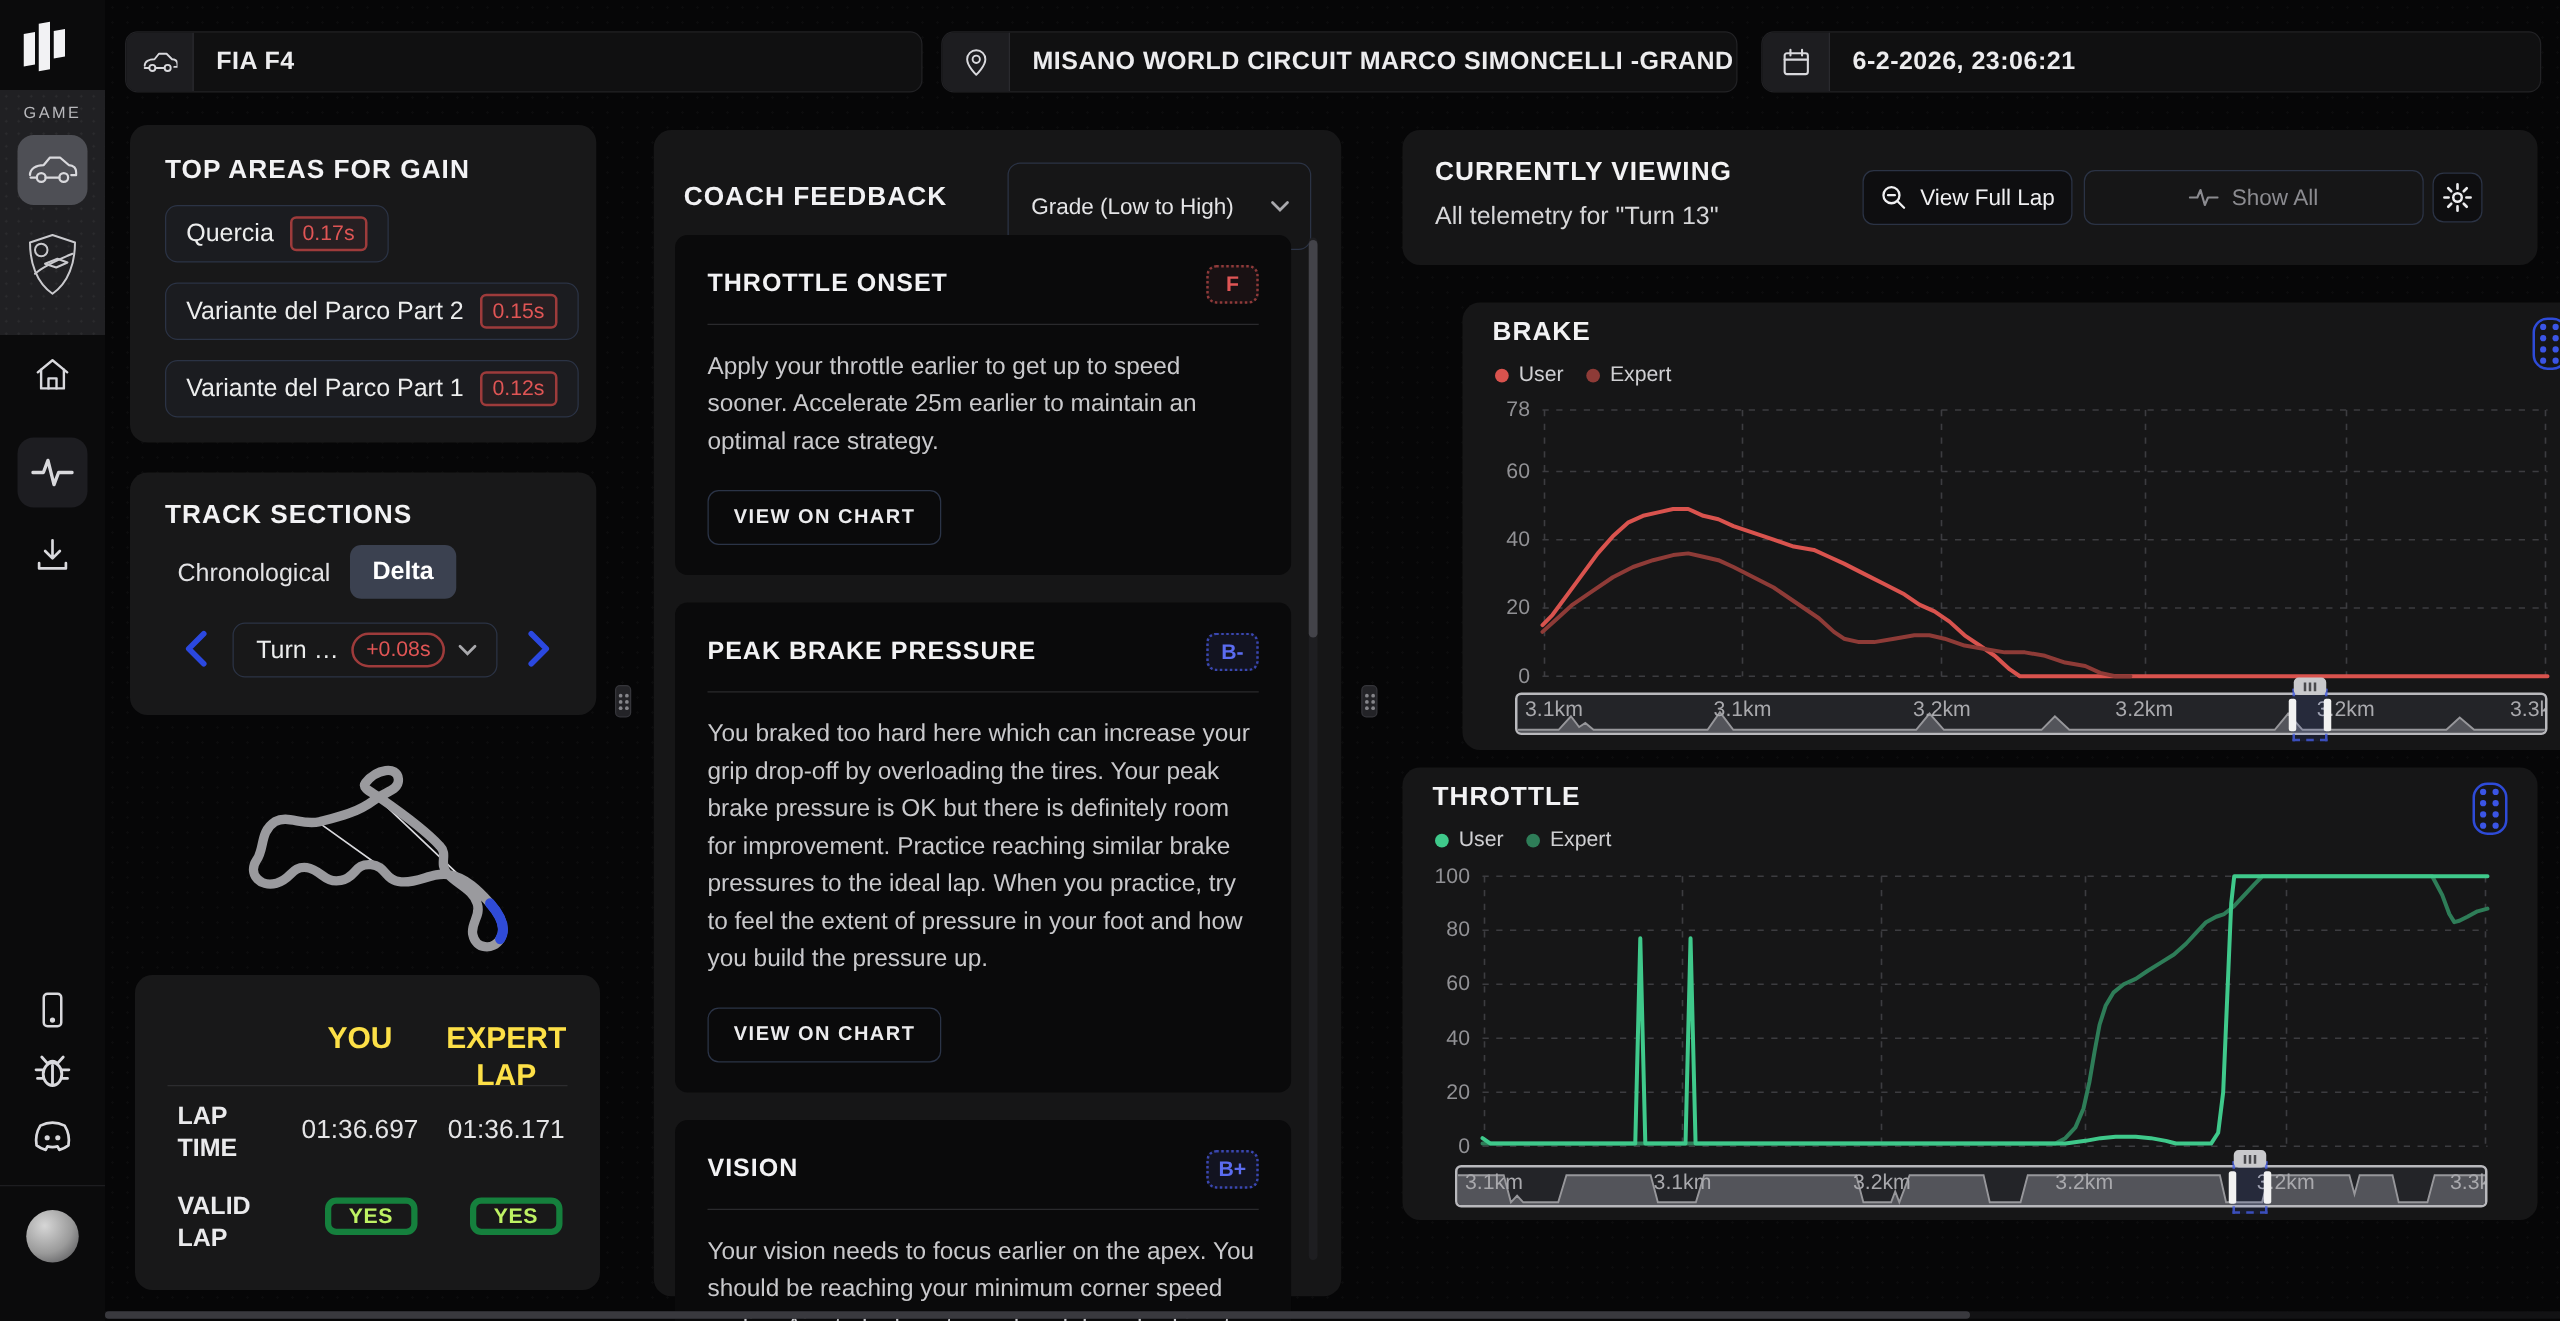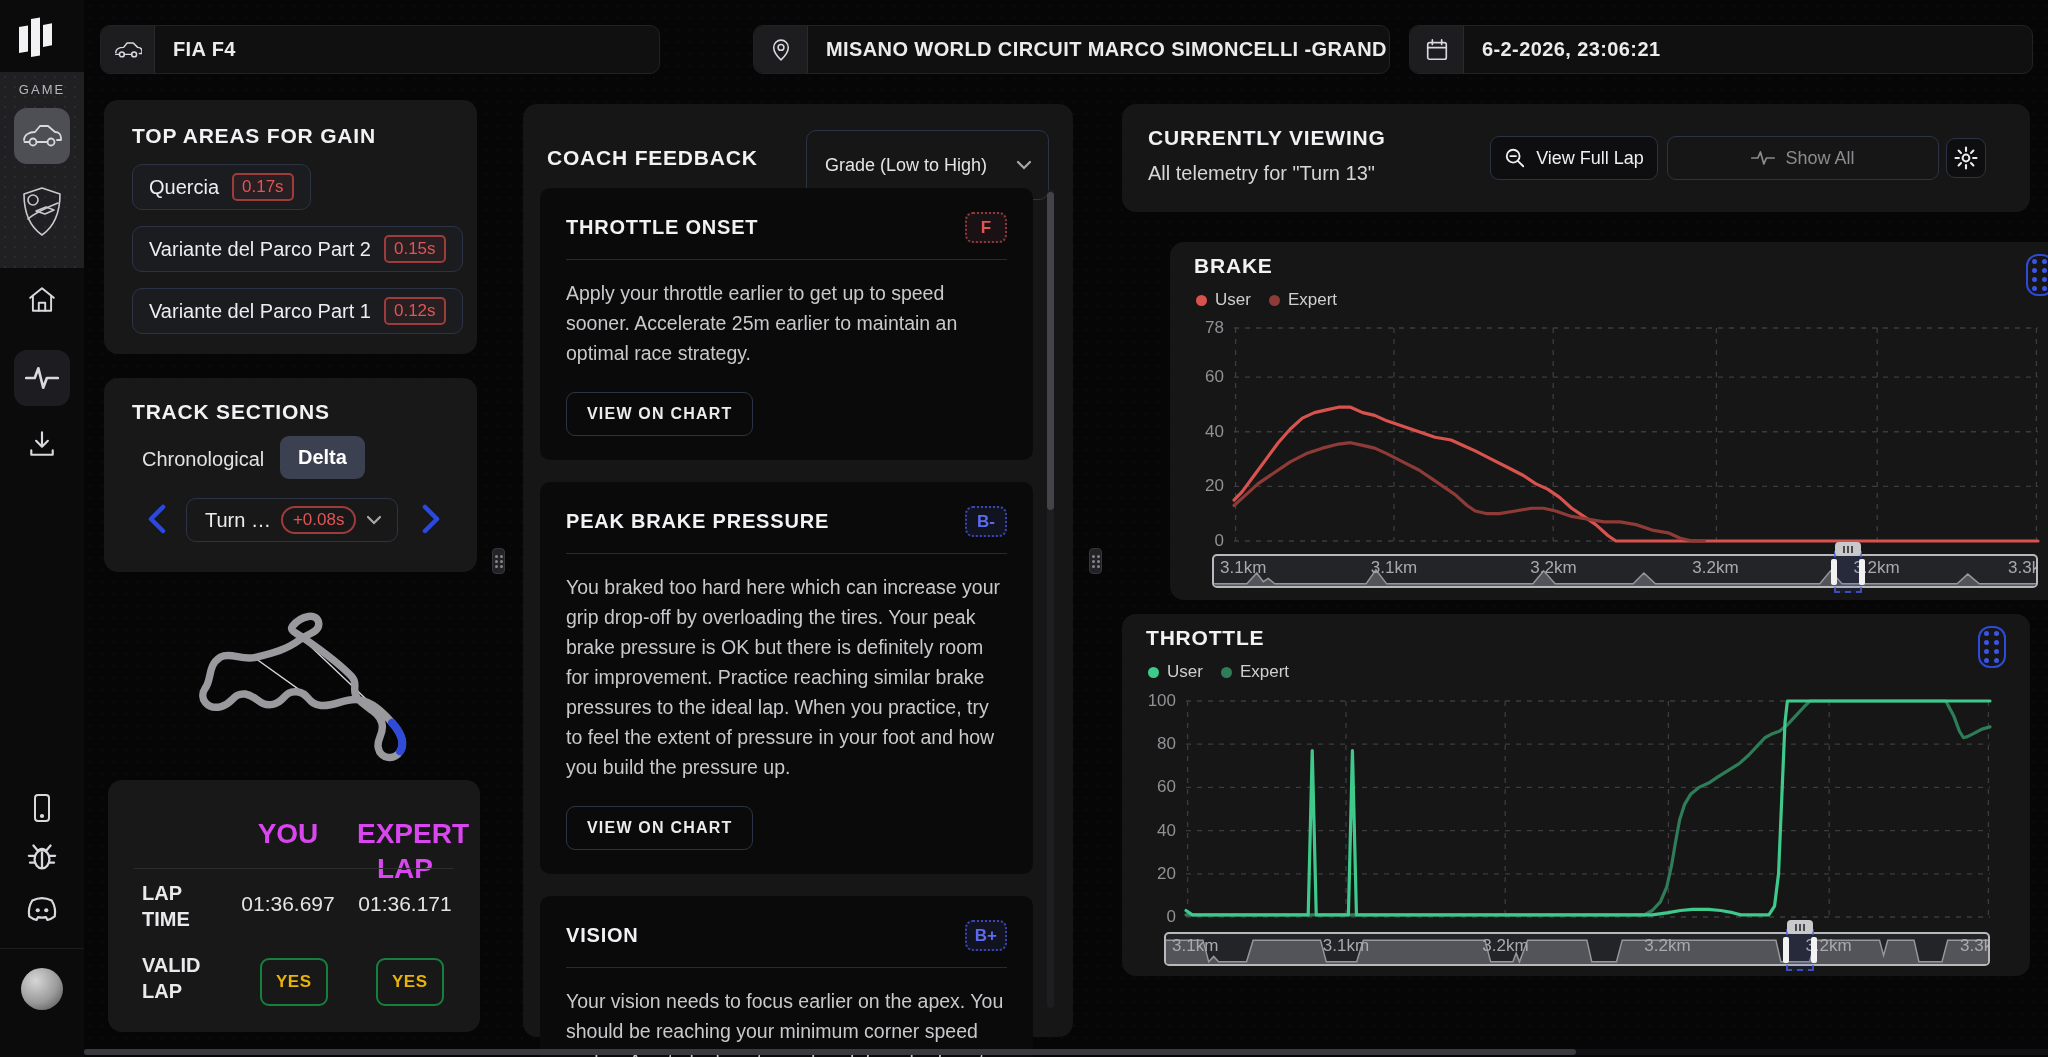--- a/index.html
+++ b/index.html
@@ -29,21 +29,21 @@
   #avatar { position:absolute; left:21px; top:968px; width:42px; height:42px; border-radius:50%;
             background:radial-gradient(circle at 35% 30%, #d6d6d6, #9a9a9a 55%, #4f4f52 95%); cursor:pointer; }
   .icon { stroke:#d9d9dd; fill:none; stroke-width:1.8; stroke-linecap:round; stroke-linejoin:round; }
 
   
   .pill { position:absolute; top:25px; height:49px; background:#101011; border:1px solid #222225; border-radius:10px;
           display:flex; align-items:center; overflow:hidden; cursor:pointer; }
   .pill .icon-cell { width:54px; height:100%; background:#1d1d20; border-right:1px solid #2a2a2e;
                      display:flex; align-items:center; justify-content:center; flex:0 0 auto; }
   .pill .pill-text { padding-left:18px; font-size:20px; font-weight:700; letter-spacing:0.4px; color:#ececee; white-space:nowrap; }
-  #pill-vehicle { left:100px; width:560px; }
+  #pill-vehicle { left:100px; width:638px; }
   #pill-location { left:753px; width:637px; }
   #pill-date { left:1409px; width:624px; }
 
   
   .card { position:absolute; background:#181819; border-radius:14px; }
   .card-title { font-size:21px; font-weight:700; letter-spacing:0.8px; color:#f2f2f4; }
 
   
   #card-gain { left:104px; top:100px; width:373px; height:254px; }
   #card-gain .card-title { position:absolute; left:28px; top:24px; }
@@ -64,28 +64,28 @@
   #turn-select { position:absolute; left:82px; top:120px; width:212px; height:44px; border:1px solid #2b3345;
                  border-radius:10px; display:flex; align-items:center; gap:10px; padding:0 12px 0 18px; cursor:pointer; }
   #turn-select .t-label { font-size:20px; color:#eceded; white-space:nowrap; }
   .badge-delta { font-size:17px; color:#e05555; border:2px solid #9e3b3b; border-radius:14px; padding:2px 10px; white-space:nowrap; }
 
   
   #track-map { position:absolute; left:118px; top:594px; width:344px; height:184px; }
 
   
   #card-table { left:108px; top:780px; width:372px; height:252px; }
-  .tbl-head { position:absolute; top:36px; font-size:28px; font-weight:700; color:#d946ef; text-align:center; line-height:1.25; }
+  .tbl-head { position:absolute; top:36px; font-size:24px; font-weight:700; color:#fde047; text-align:center; line-height:1.25; }
   #head-you { left:135px; width:90px; }
   #head-expert { left:249px; width:96px; }
   #tbl-divider { position:absolute; left:26px; right:26px; top:88px; height:1px; background:#2c2c2f; }
   .tbl-label { position:absolute; left:34px; width:80px; font-size:20px; font-weight:700; color:#eaeaec; line-height:1.3; }
   .tbl-val { position:absolute; font-size:21px; color:#e4e4e6; text-align:center; }
-  .badge-yes { position:absolute; font-size:17px; font-weight:700; letter-spacing:0.5px; color:#eab308;
-               border:2px solid #15803d; border-radius:9px; padding:12px 14px; }
+  .badge-yes { position:absolute; font-size:17px; font-weight:700; letter-spacing:0.5px; color:#bef264;
+               border:5px solid #15803d; border-radius:9px; padding:0 14px; }
 
   
   #panel-coach { left:523px; top:104px; width:550px; height:933px; background:#161617; border-radius:14px; position:absolute; }
   #panel-coach > .card-title { position:absolute; left:24px; top:42px; }
   #sort-select { position:absolute; left:283px; top:26px; width:243px; height:70px; border:1px solid #2b3345; border-radius:10px;
                  display:flex; align-items:center; justify-content:space-between; padding:0 16px 0 18px; cursor:pointer; }
   #sort-select span { font-size:18px; color:#e4e4e6; }
   #coach-scroll { position:absolute; left:17px; top:84px; width:493px; height:924px; overflow:hidden; }
   .fb-card { background:#0a0a0b; border-radius:10px; padding:24px 26px; margin-bottom:22px; }
   .fb-head { display:flex; align-items:center; justify-content:space-between;gap:47px; }

